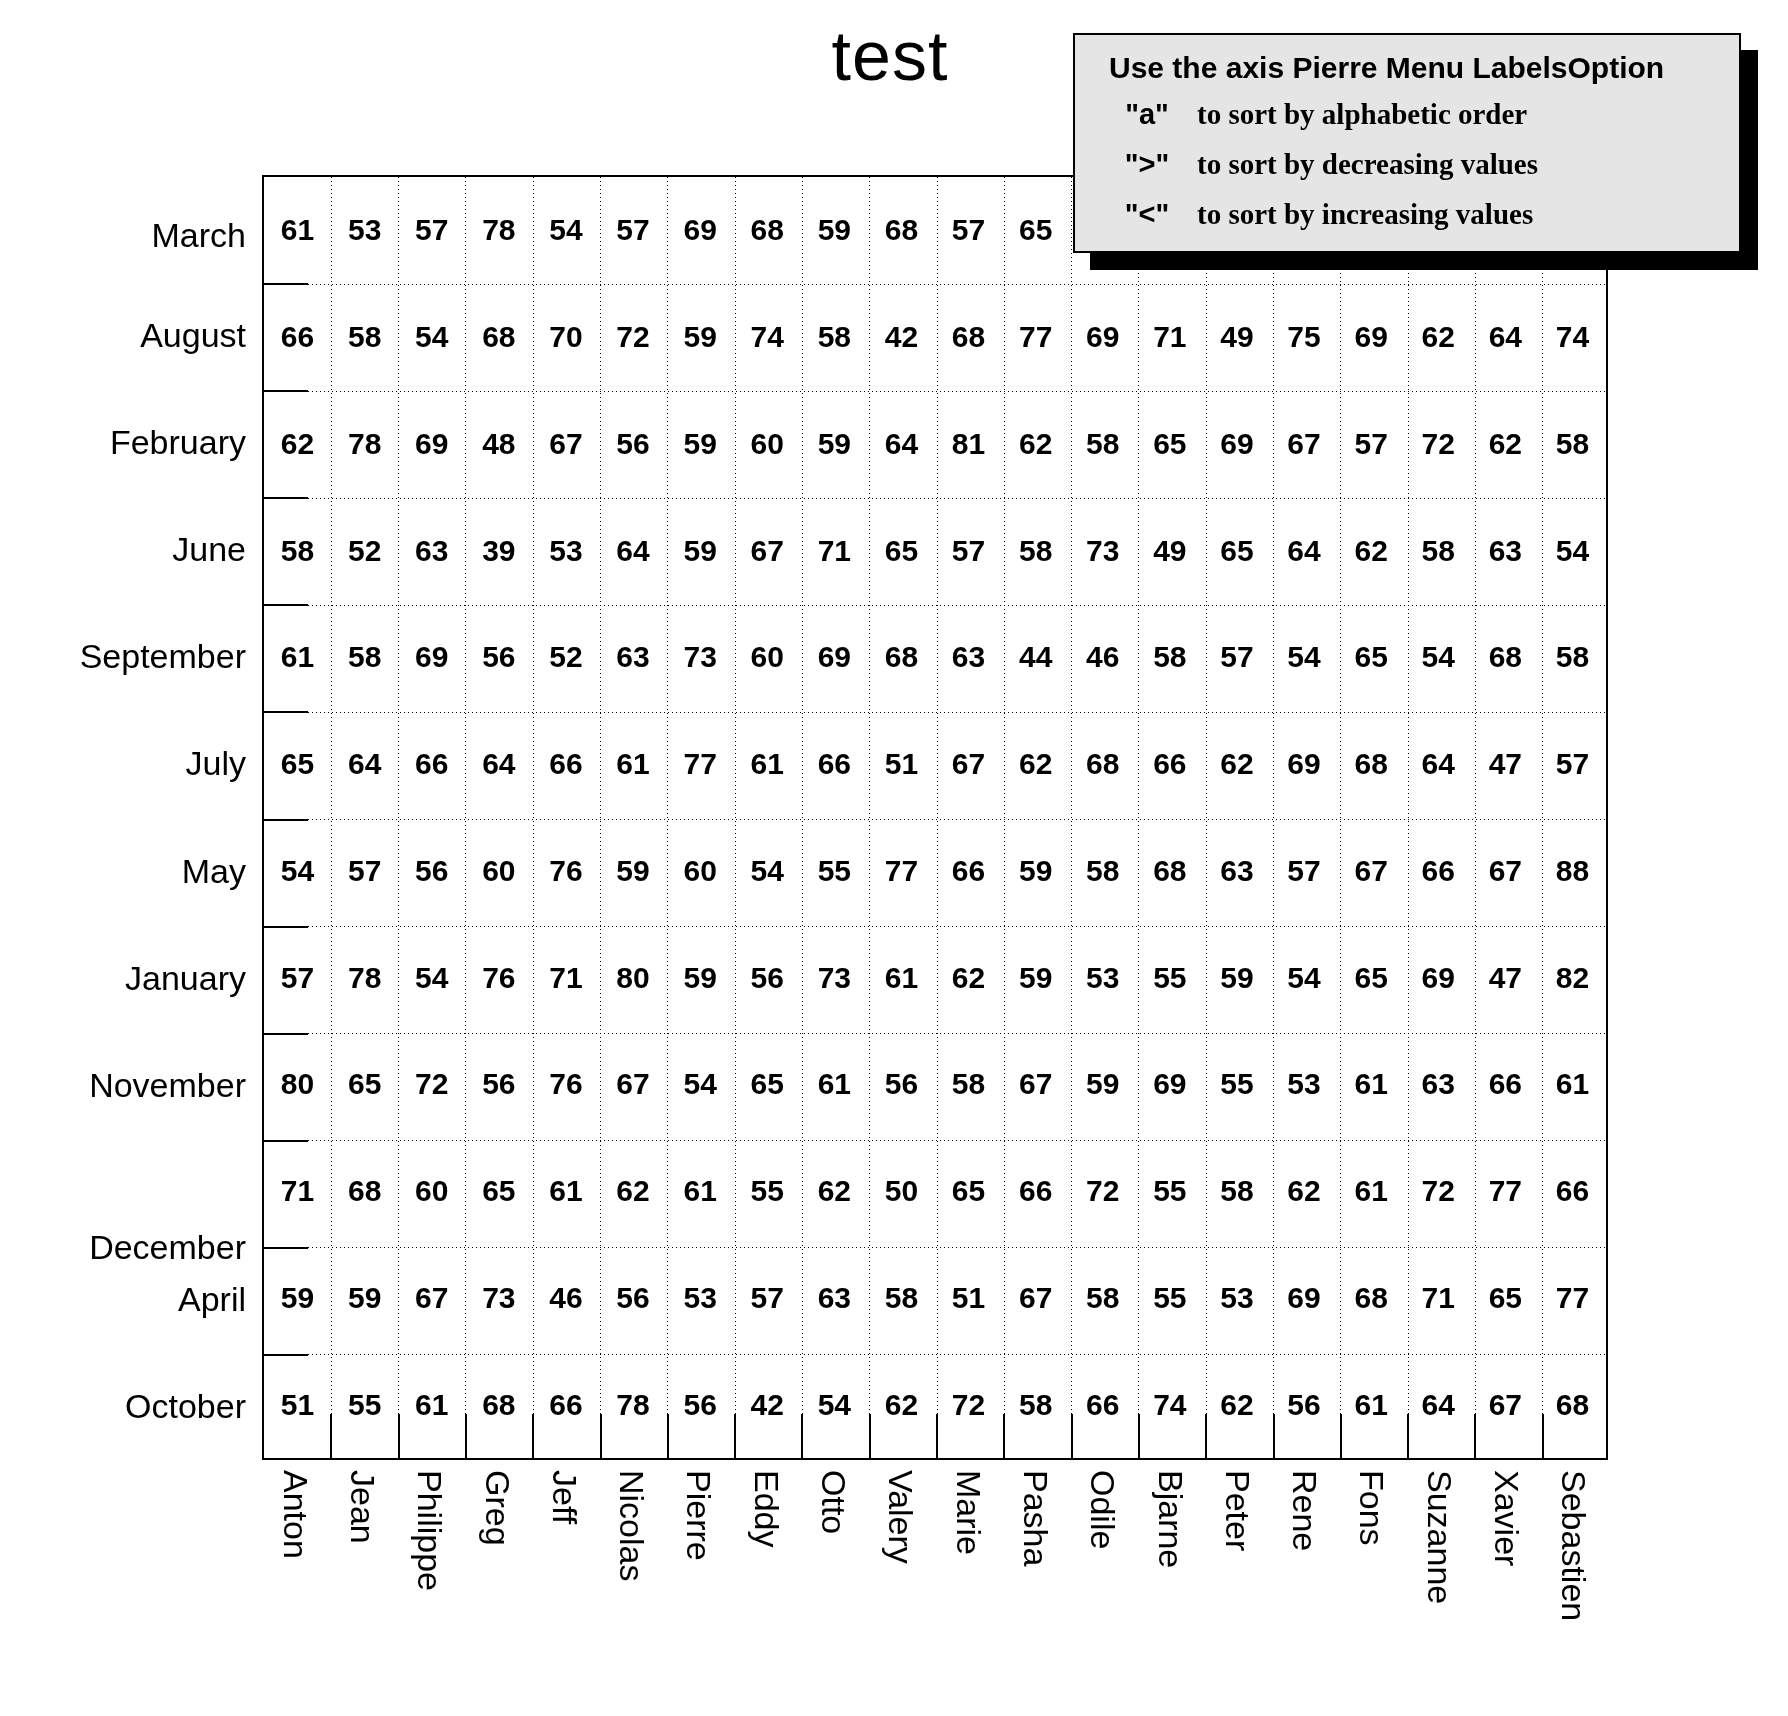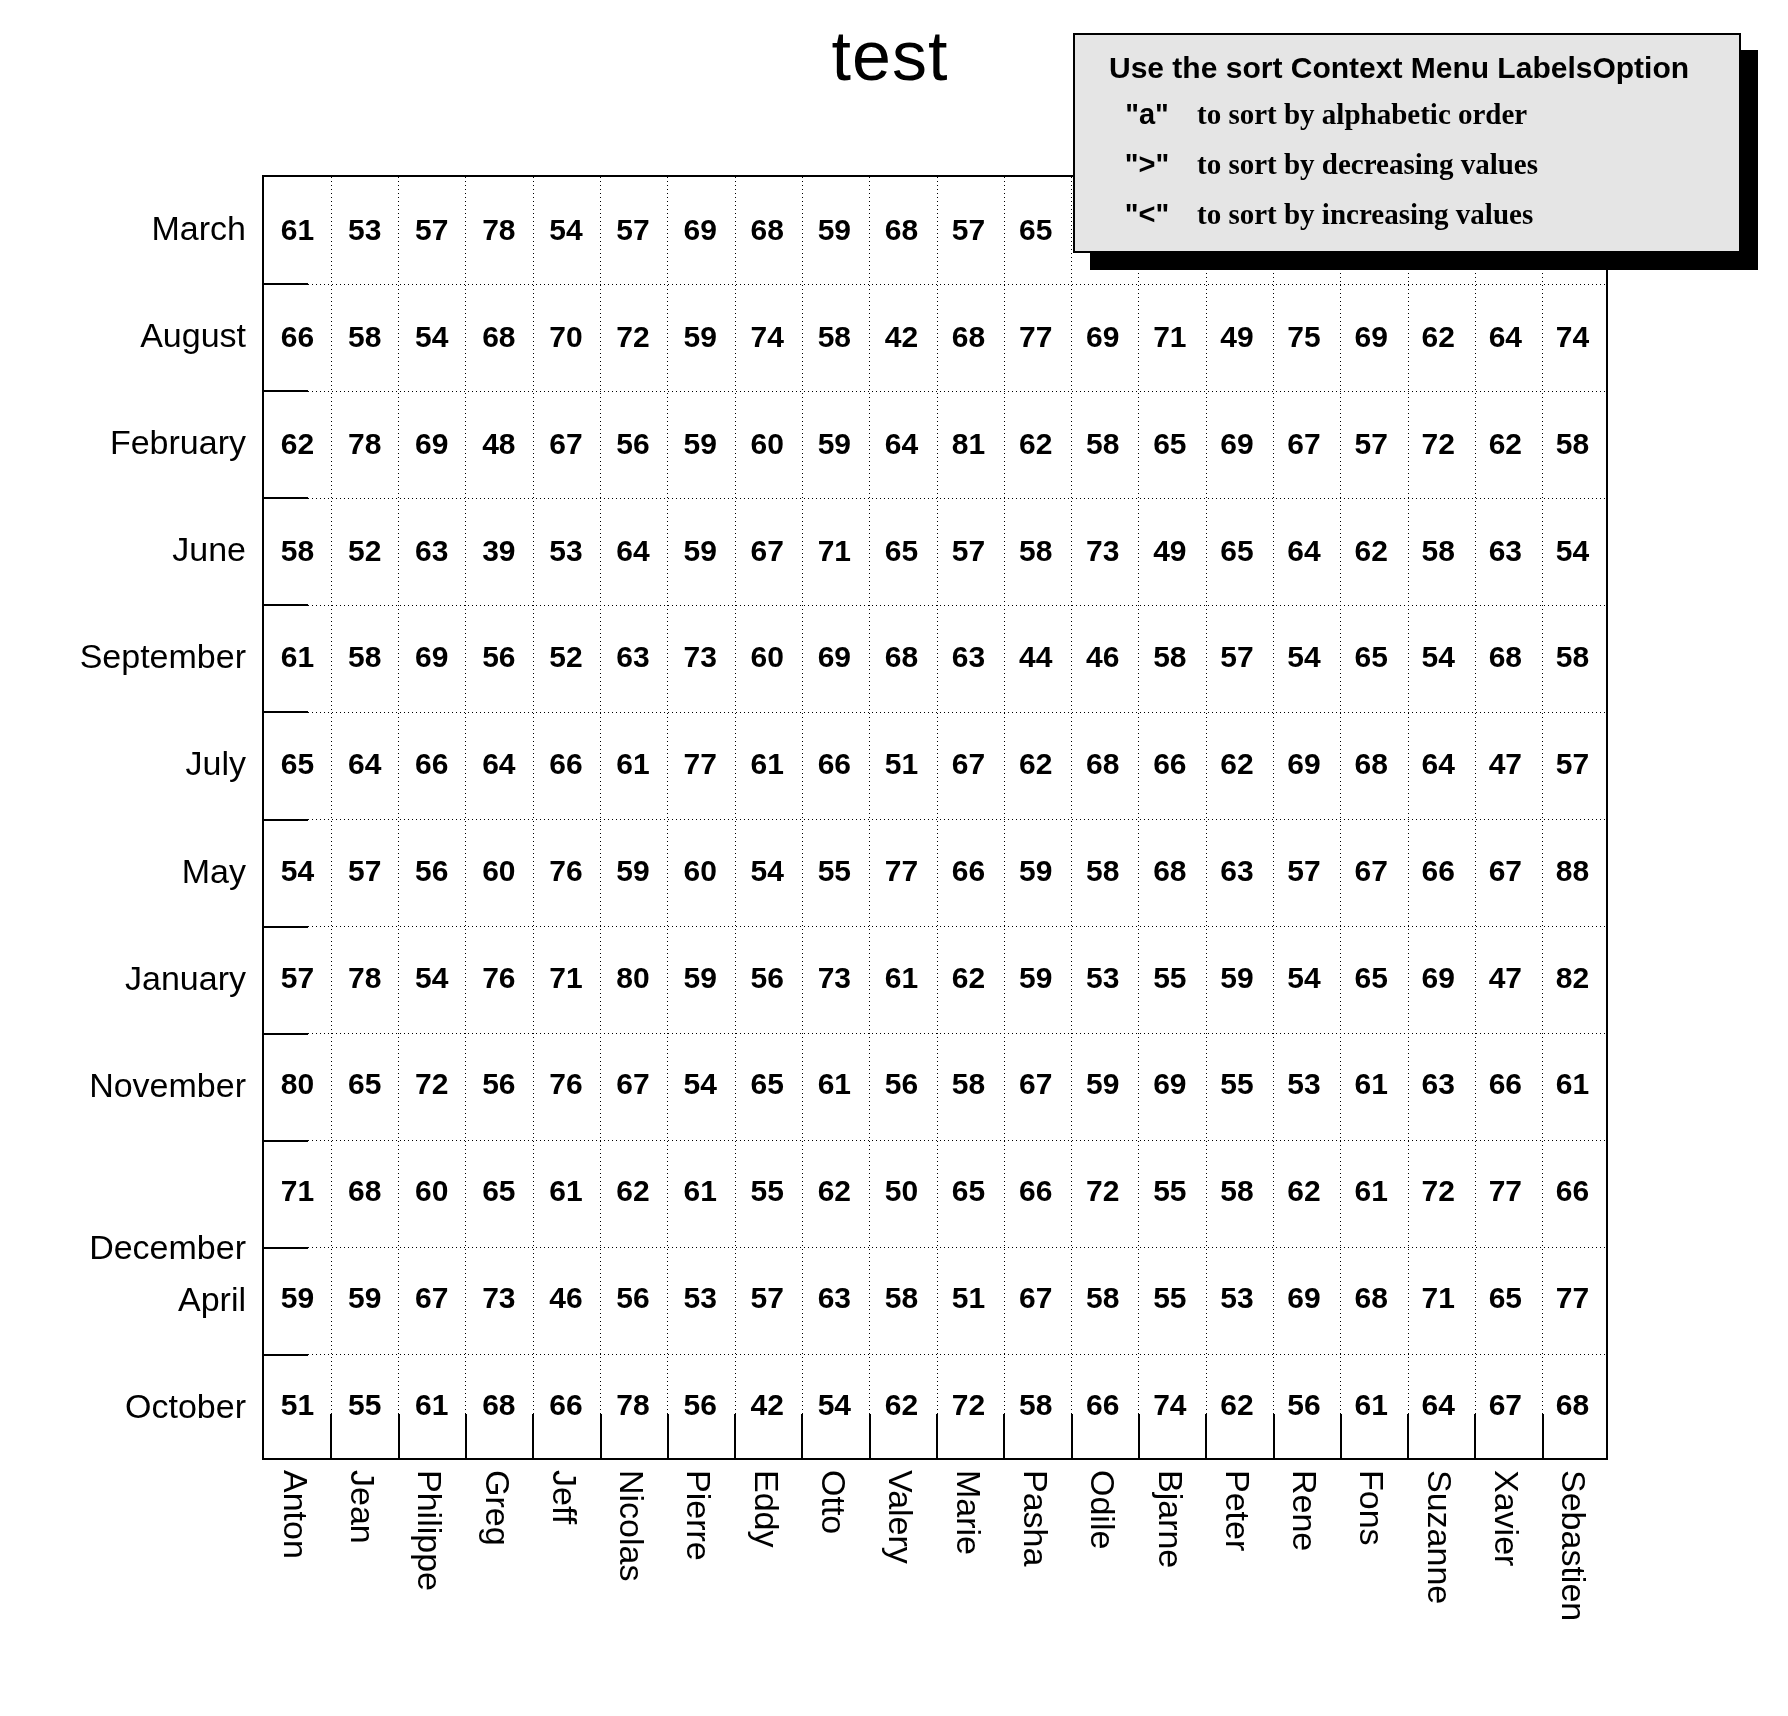--- a/index.html
+++ b/index.html
@@ -353,21 +353,21 @@
     <div class="tick-bottom" style="left: 806.6px;"></div>
     <div class="tick-bottom" style="left: 873.9px;"></div>
     <div class="tick-bottom" style="left: 941.2px;"></div>
     <div class="tick-bottom" style="left: 1008.5px;"></div>
     <div class="tick-bottom" style="left: 1075.8px;"></div>
     <div class="tick-bottom" style="left: 1143.1px;"></div>
     <div class="tick-bottom" style="left: 1210.4px;"></div>
     <div class="tick-bottom" style="left: 1277.7px;"></div>
   </div>
 <div id="row-labels">
-    <div class="row-label" style="top: 175px; text-align: right;">March</div>
+    <div class="row-label" style="top: 182px; text-align: right;">March</div>
     <div class="row-label" style="top: 282.083px;">August</div>
     <div class="row-label" style="top: 389.167px;">February</div>
     <div class="row-label" style="top: 496.25px; text-align: center;">June</div>
     <div class="row-label" style="top: 603.333px;">September</div>
     <div class="row-label" style="top: 710.417px;">July</div>
     <div class="row-label" style="top: 817.5px;">May</div>
     <div class="row-label" style="top: 924.583px;">January</div>
     <div class="row-label" style="top: 1031.67px;">November</div>
     <div class="row-label" style="top: 1194px;">December</div>
     <div class="row-label" style="top: 1245.83px;">April</div>
@@ -390,21 +390,21 @@
     <div class="col-label" style="left: 1147.55px;">Bjarne</div>
     <div class="col-label" style="left: 1214.85px;">Peter</div>
     <div class="col-label" style="left: 1282.15px;">Rene</div>
     <div class="col-label" style="left: 1349.45px;">Fons</div>
     <div class="col-label" style="left: 1416.75px;">Suzanne</div>
     <div class="col-label" style="left: 1484.05px;">Xavier</div>
     <div class="col-label" style="left: 1551.35px;">Sebastien</div>
   </div>
 
 <div id="info-box">
-  <div class="info-title">Use the sort Context Menu LabelsOption</div>
+  <div class="info-title">Use the axis Pierre Menu LabelsOption</div>
   <div id="info-options">
       <div class="info-row">
         <span class="info-key">"a"</span>
         <span class="info-text">to sort by alphabetic order</span>
       </div>
       <div class="info-row">
         <span class="info-key">"&gt;"</span>
         <span class="info-text">to sort by decreasing values</span>
       </div>
       <div class="info-row">

